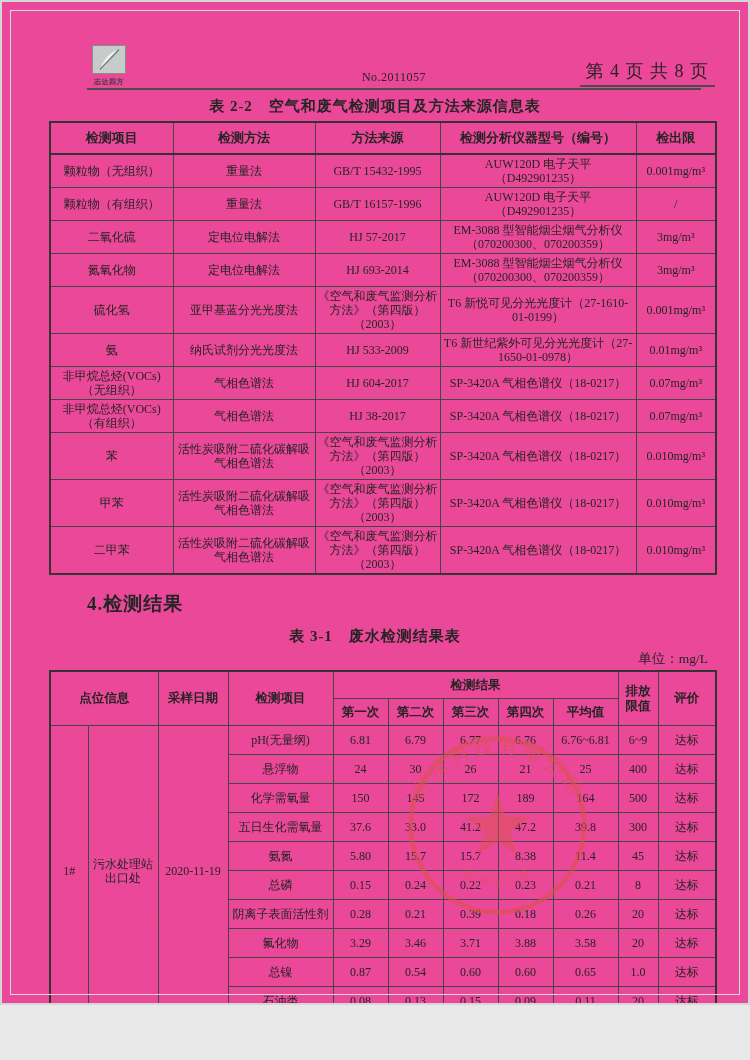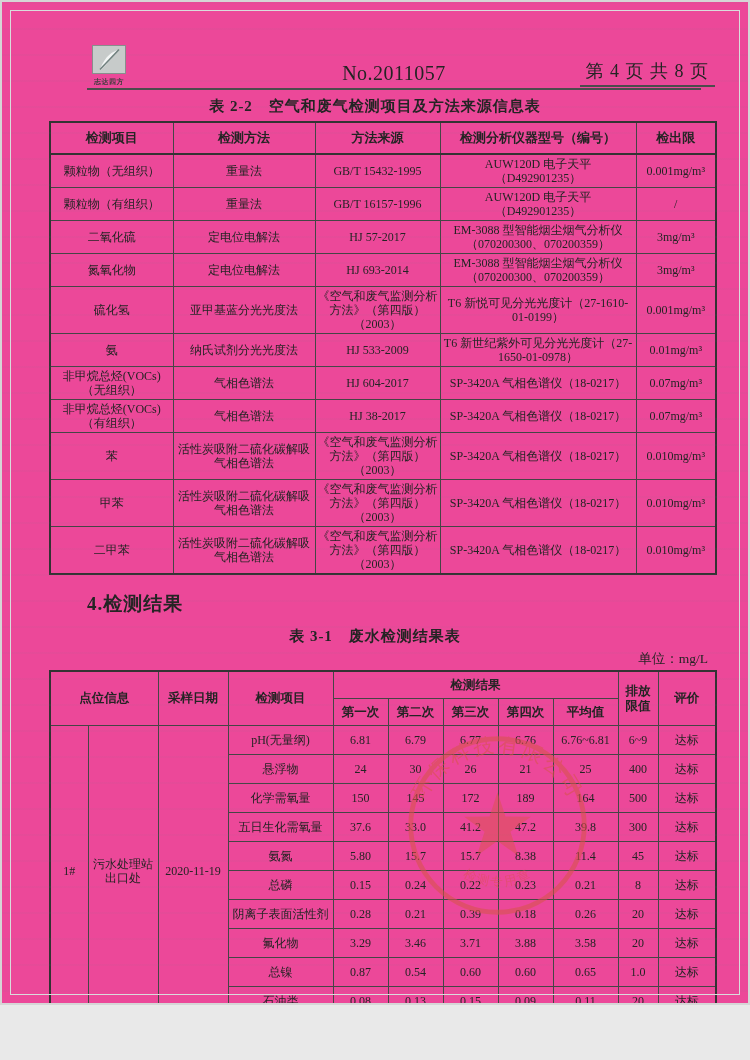--- a/index.html
+++ b/index.html
@@ -13,21 +13,21 @@
     content:"";position:absolute;inset:0;pointer-events:none;
     background:repeating-linear-gradient(to bottom,rgba(110,120,135,0.05) 0 2px,rgba(0,0,0,0) 2px 26px);
   }
   .page-frame{position:absolute;inset:8px;border:1px solid #d9dcdc;pointer-events:none;}
 
   
   .hdr{position:relative;margin:42px 0 0 85px;width:614px;height:44px;
        border-bottom:2px solid #4c4c4c;}
   .logo{position:absolute;left:2px;bottom:2px;width:40px;text-align:center;}
   .logo-text{font-size:7px;letter-spacing:0.5px;color:#3d3d3d;font-weight:bold;line-height:8px;}
-  .report-no{position:absolute;left:0;right:0;bottom:3px;text-align:center;font-size:20px;letter-spacing:0.5px;}
+  .report-no{position:absolute;left:0;right:0;bottom:3px;text-align:center;font-size:12px;letter-spacing:0.5px;}
   .page-info{position:absolute;right:-14px;bottom:1px;font-size:18px;letter-spacing:1px;
              border-bottom:2px solid #4c4c4c;padding:0 6px 2px 6px;}
 
   
   .t2-title{margin-top:7px;text-align:center;font-size:15px;font-weight:bold;letter-spacing:1px;}
   .sec-title{margin:16px 0 0 85px;font-size:19px;font-weight:bold;letter-spacing:1px;}
   .t3-title{margin-top:10px;text-align:center;font-size:15px;font-weight:bold;letter-spacing:1px;}
   .unit{margin:4px 40px 2px 0;text-align:right;font-size:13.5px;}
 
   

